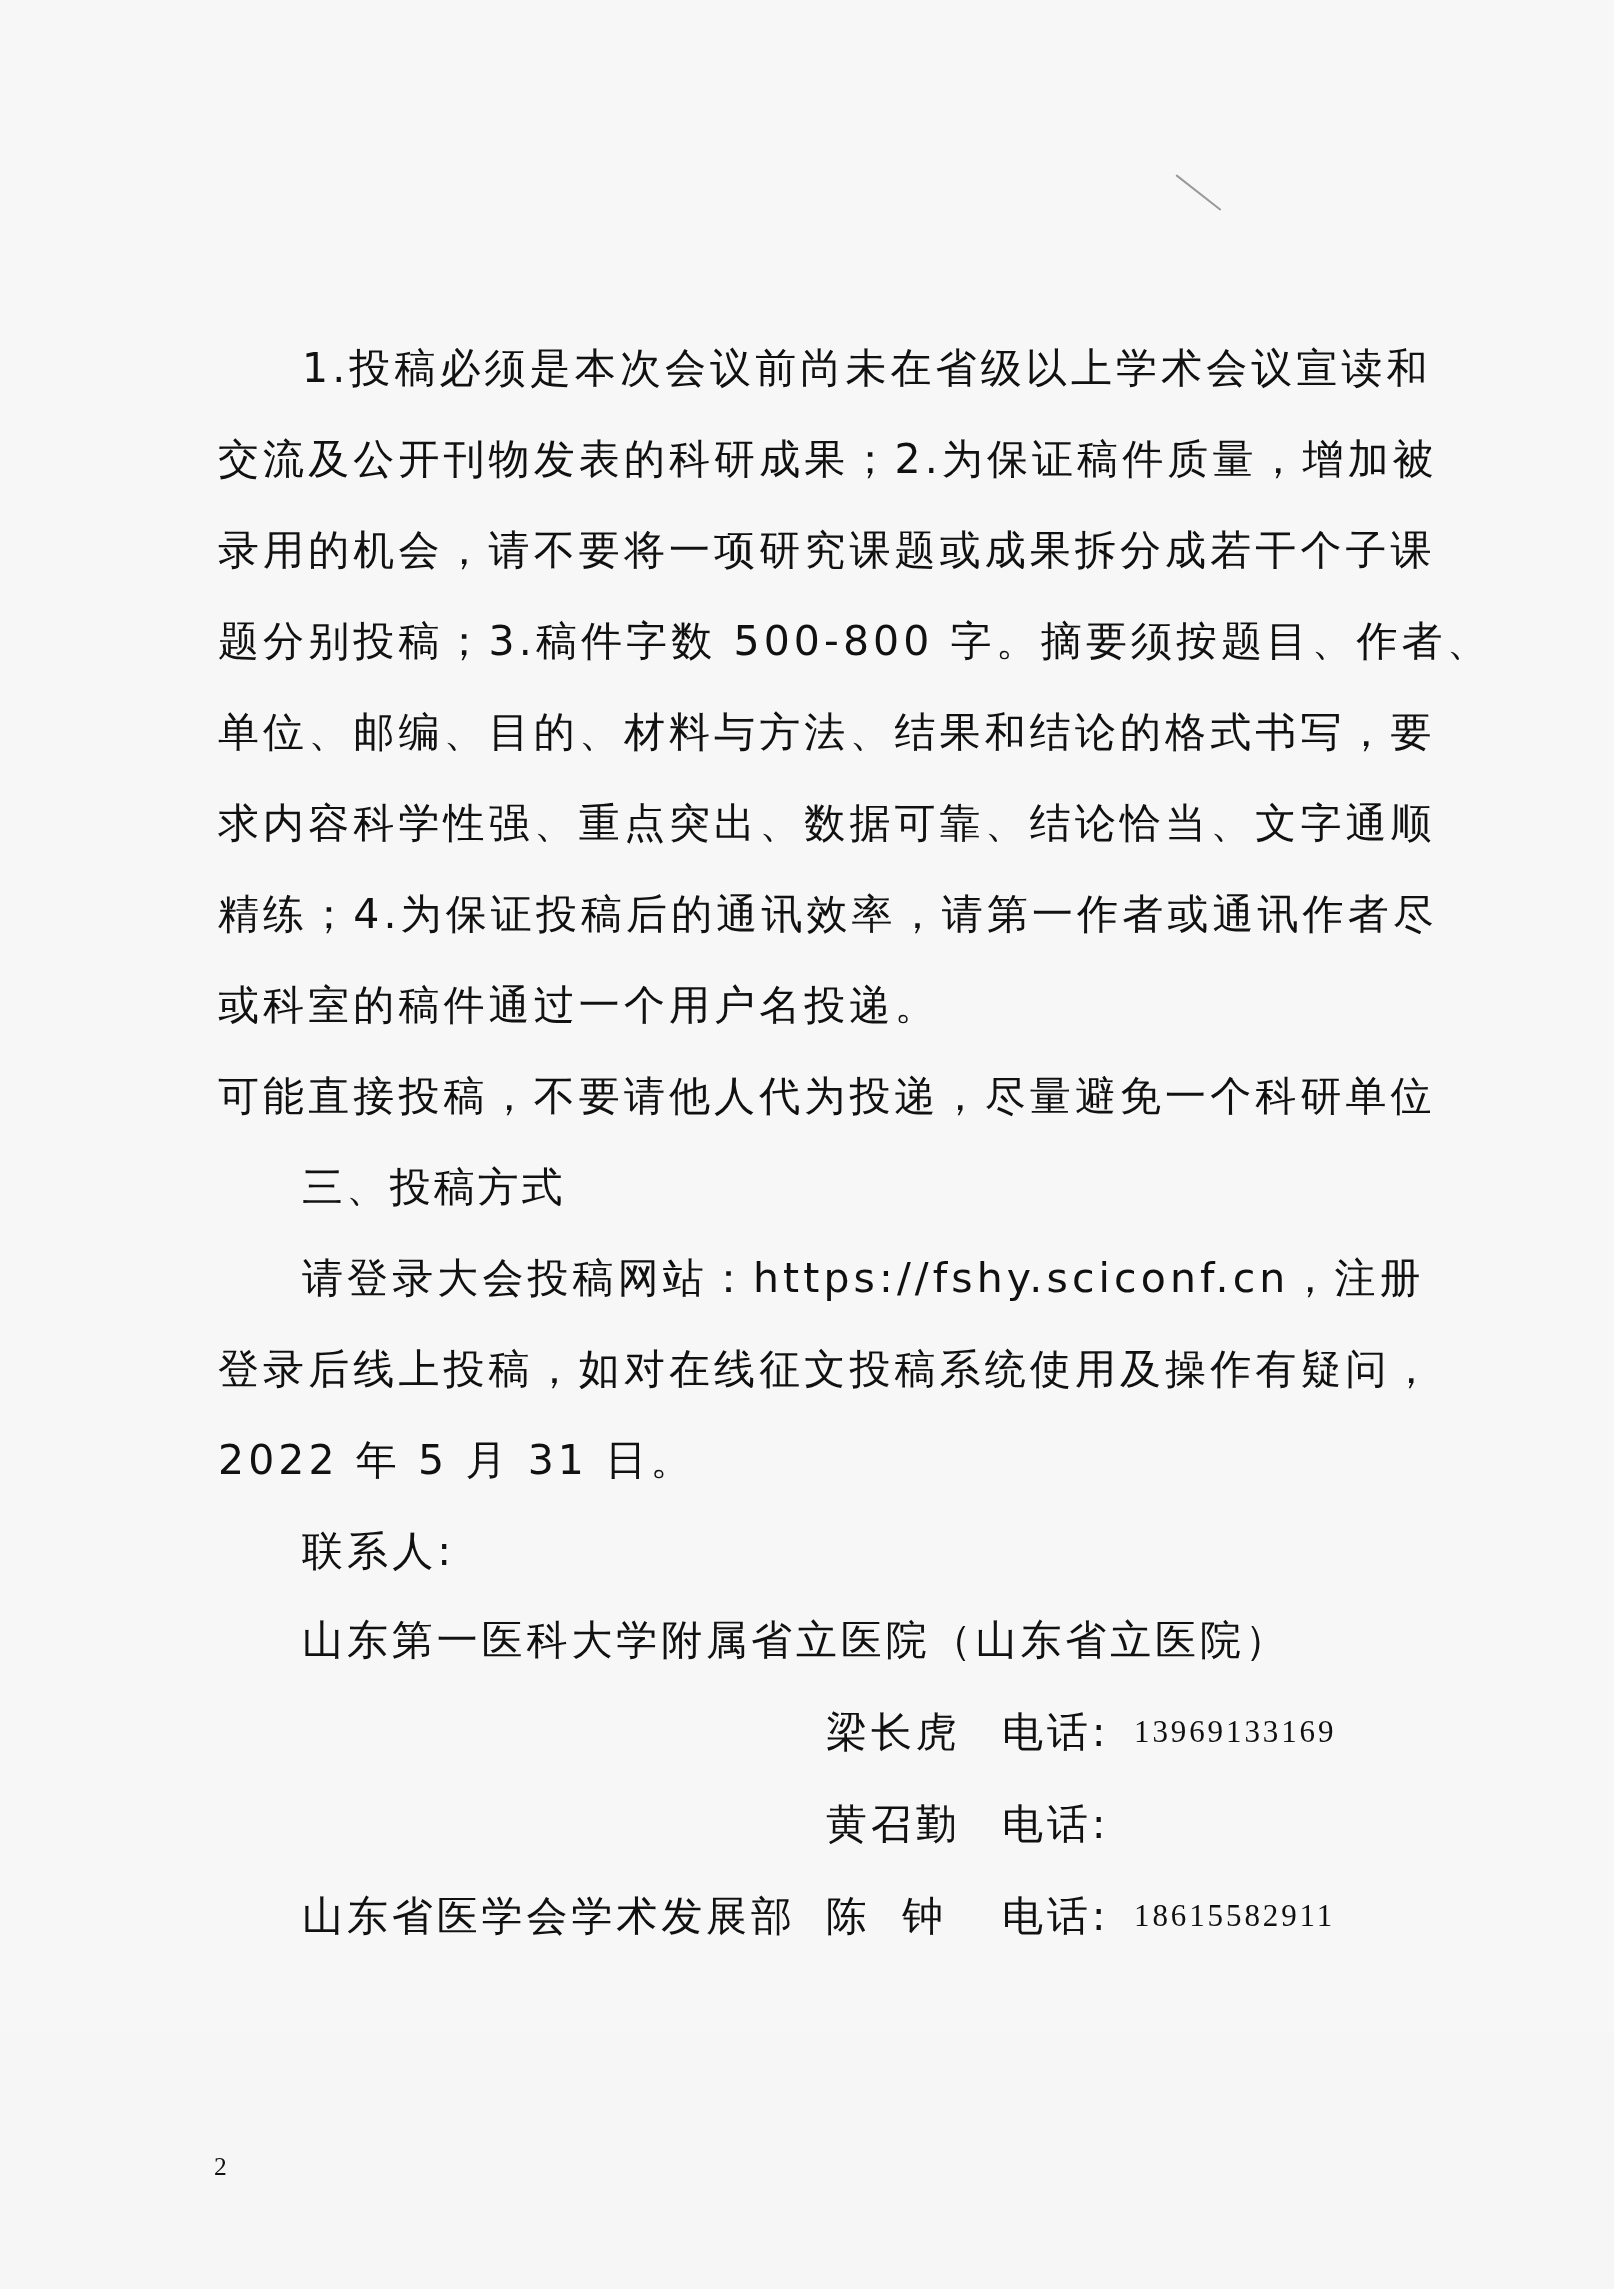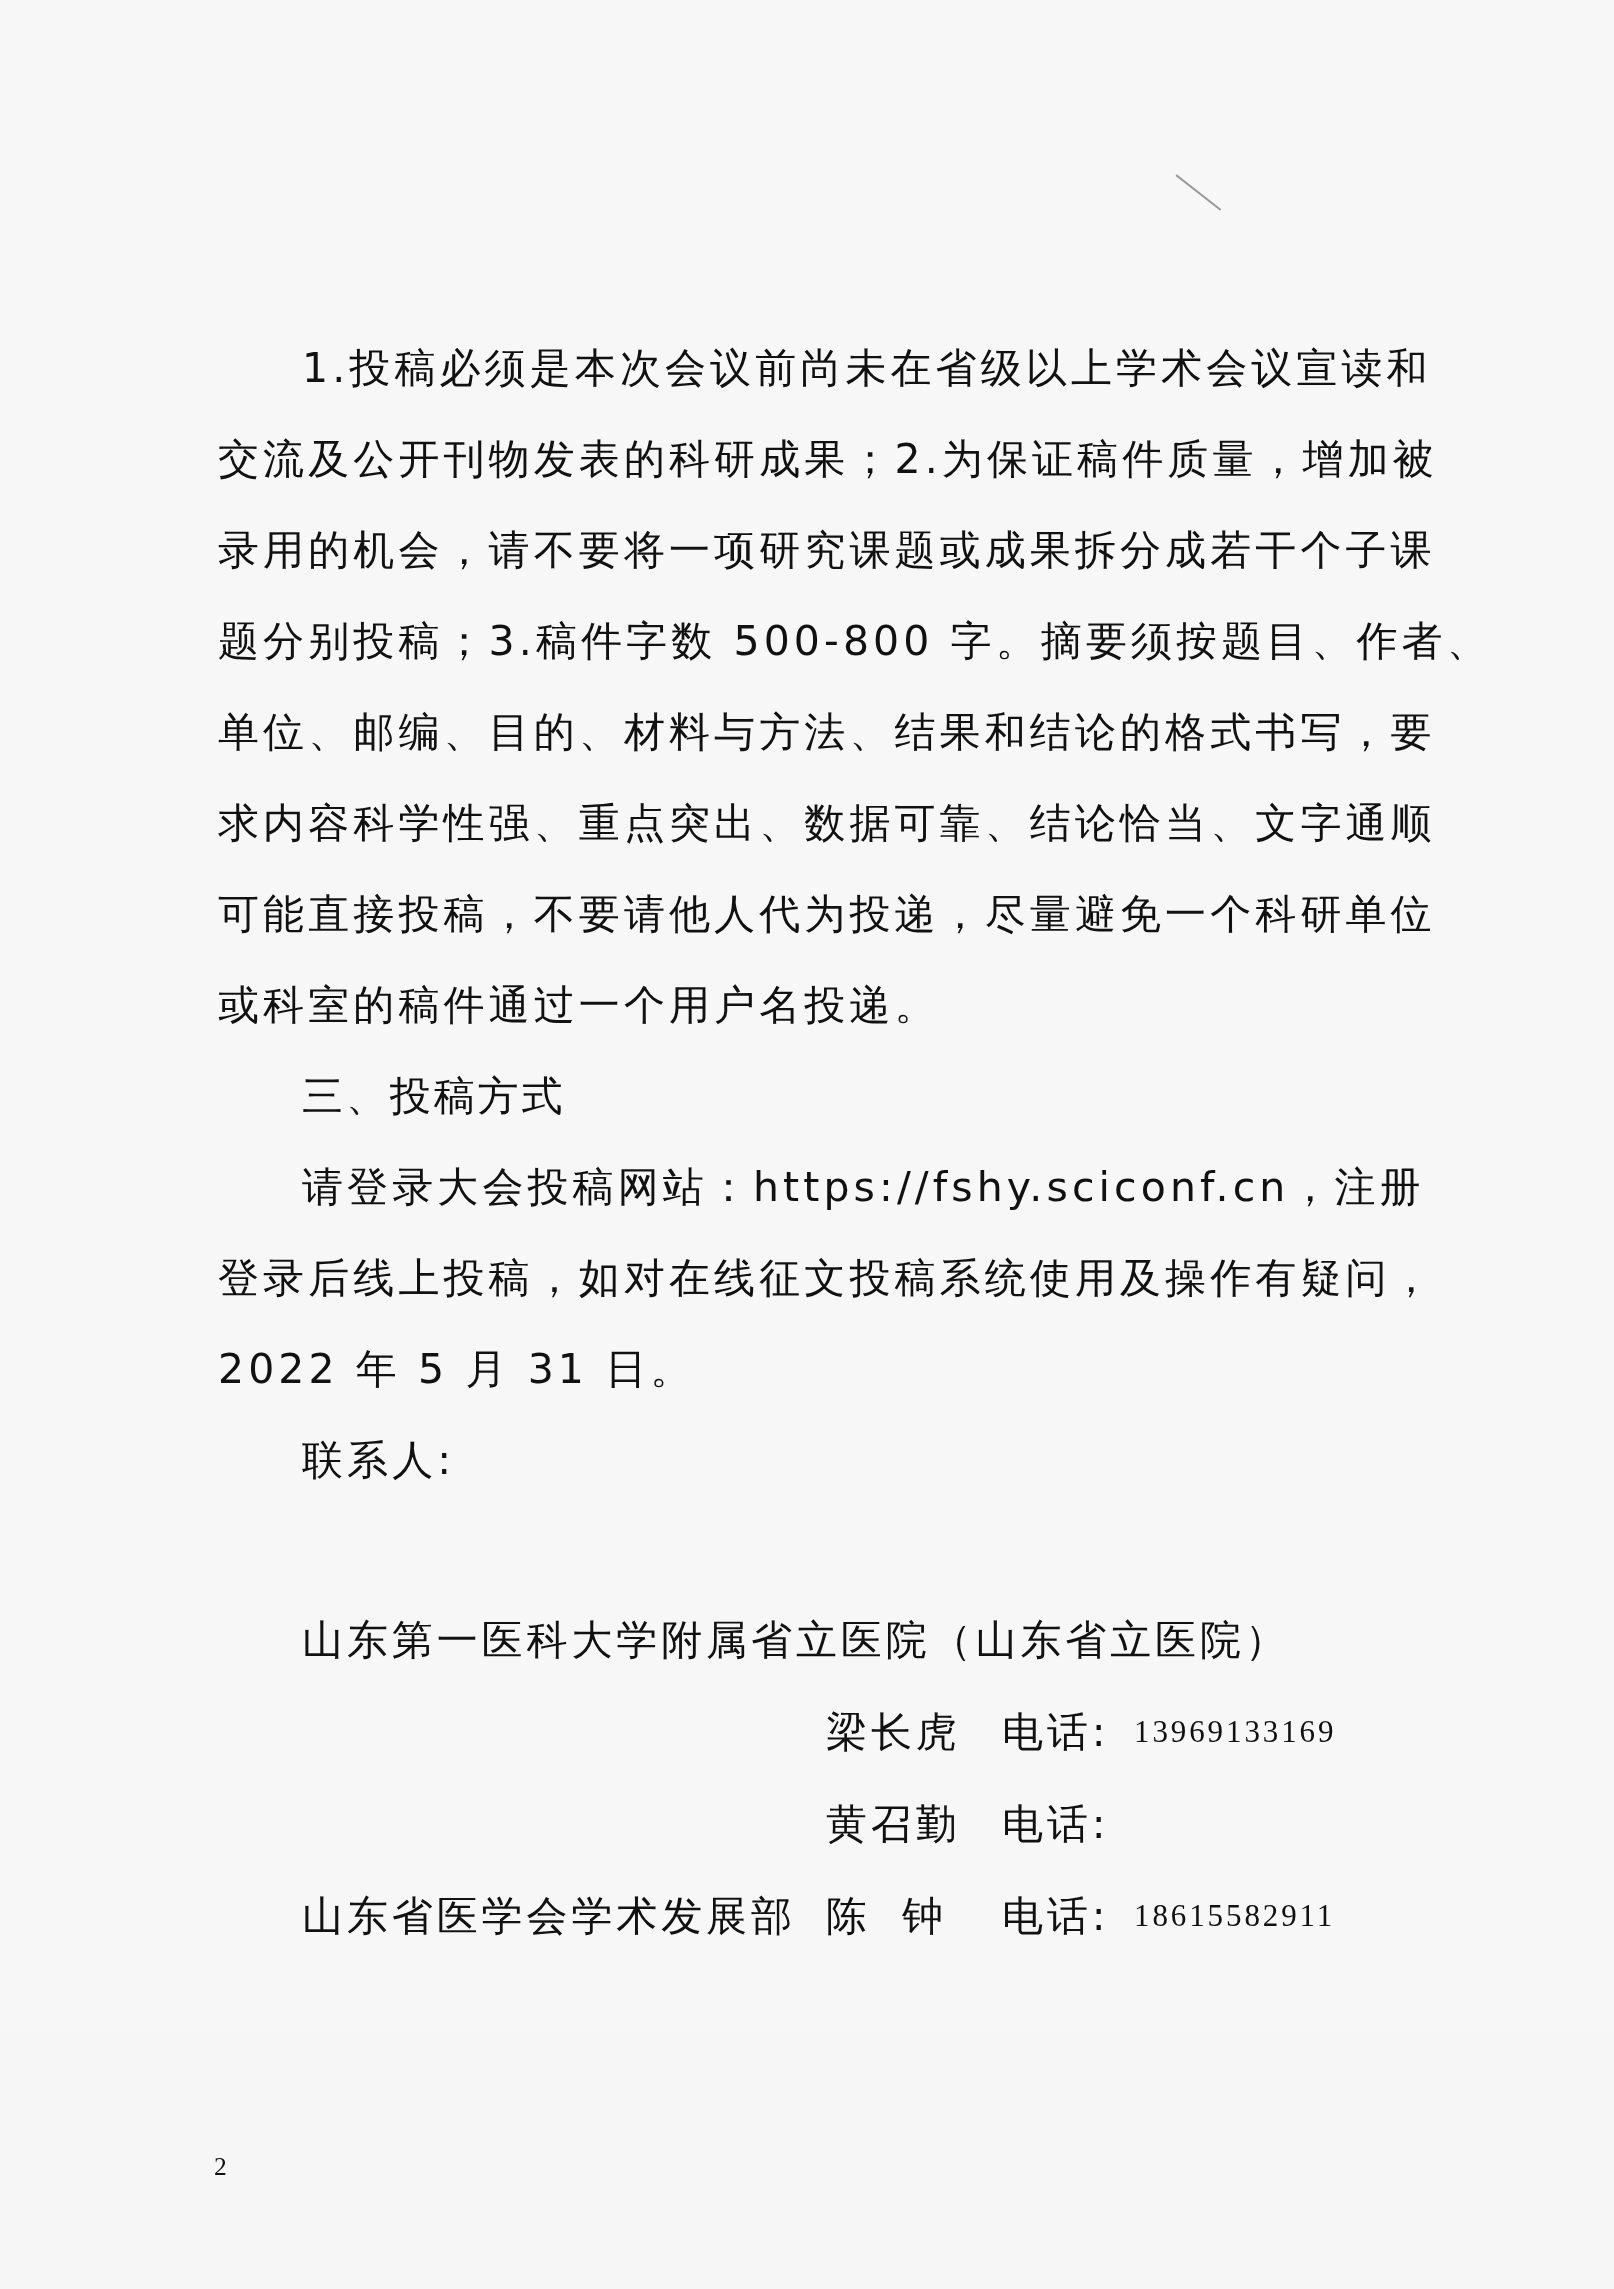--- a/index.html
+++ b/index.html
@@ -103,22 +103,23 @@
 <div class="page">
   <div class="scan-mark"></div>
 
   <div class="body-text">
     <div class="line indent">1.投稿必须是本次会议前尚未在省级以上学术会议宣读和</div>
     <div class="line">交流及公开刊物发表的科研成果；2.为保证稿件质量，增加被</div>
     <div class="line">录用的机会，请不要将一项研究课题或成果拆分成若干个子课</div>
     <div class="line">题分别投稿；3.稿件字数 500-800 字。摘要须按题目、作者、</div>
     <div class="line">单位、邮编、目的、材料与方法、结果和结论的格式书写，要</div>
     <div class="line">求内容科学性强、重点突出、数据可靠、结论恰当、文字通顺</div>
+    <div class="line">精练；4.为保证投稿后的通讯效率，请第一作者或通讯作者尽</div>
+    <div class="line">或科室的稿件通过一个用户名投递。</div>
     <div class="line">可能直接投稿，不要请他人代为投递，尽量避免一个科研单位</div>
-    <div class="line">或科室的稿件通过一个用户名投递。</div>
 
     <div class="line indent heading">三、投稿方式</div>
 
     <div class="line indent">请登录大会投稿网站：https://fshy.sciconf.cn，注册</div>
     <div class="line">登录后线上投稿，如对在线征文投稿系统使用及操作有疑问，</div>
     <div class="line">2022 年 5 月 31 日。</div>
 
     <div class="line indent">联系人:</div>
   </div>
 

